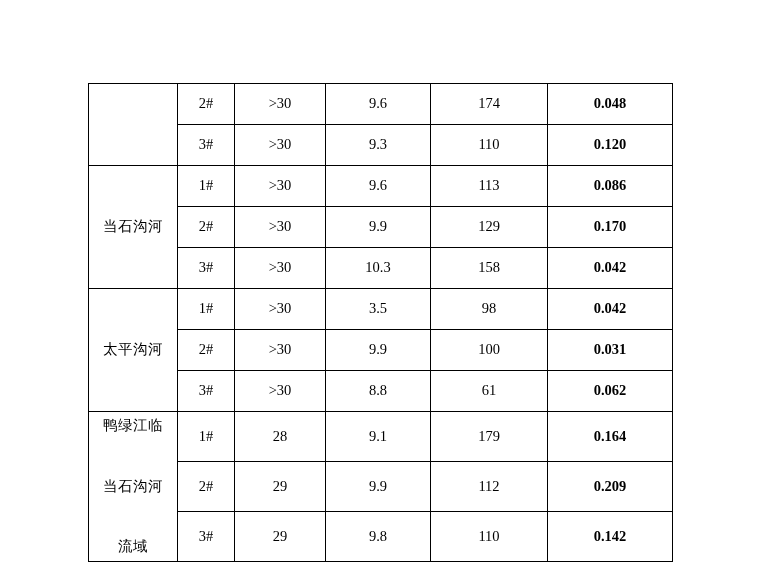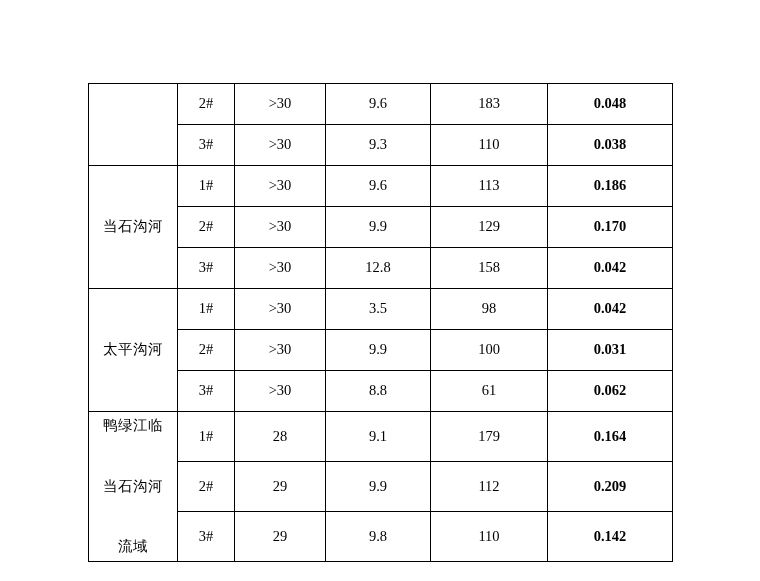--- a/index.html
+++ b/index.html
@@ -89,50 +89,50 @@
 
 <div class="page">
   <div class="table-wrap">
     <table class="data-table">
       <tbody>
         <tr>
           <td class="col-region empty-cell" rowspan="2"></td>
           <td class="col-point">2#</td>
           <td class="col-v1">&gt;30</td>
           <td class="col-v2">9.6</td>
-          <td class="col-v3">183</td>
+          <td class="col-v3">174</td>
           <td class="col-v4">0.048</td>
         </tr>
         <tr>
           <td class="col-point">3#</td>
           <td class="col-v1">&gt;30</td>
           <td class="col-v2">9.3</td>
           <td class="col-v3">110</td>
-          <td class="col-v4">0.038</td>
+          <td class="col-v4">0.120</td>
         </tr>
 
         <tr>
           <td class="col-region" rowspan="3">当石沟河</td>
           <td class="col-point">1#</td>
           <td class="col-v1">&gt;30</td>
           <td class="col-v2">9.6</td>
           <td class="col-v3">113</td>
-          <td class="col-v4">0.186</td>
+          <td class="col-v4">0.086</td>
         </tr>
         <tr>
           <td class="col-point">2#</td>
           <td class="col-v1">&gt;30</td>
           <td class="col-v2">9.9</td>
           <td class="col-v3">129</td>
           <td class="col-v4">0.170</td>
         </tr>
         <tr>
           <td class="col-point">3#</td>
           <td class="col-v1">&gt;30</td>
-          <td class="col-v2">12.8</td>
+          <td class="col-v2">10.3</td>
           <td class="col-v3">158</td>
           <td class="col-v4">0.042</td>
         </tr>
 
         <tr>
           <td class="col-region" rowspan="3">太平沟河</td>
           <td class="col-point">1#</td>
           <td class="col-v1">&gt;30</td>
           <td class="col-v2">3.5</td>
           <td class="col-v3">98</td>

